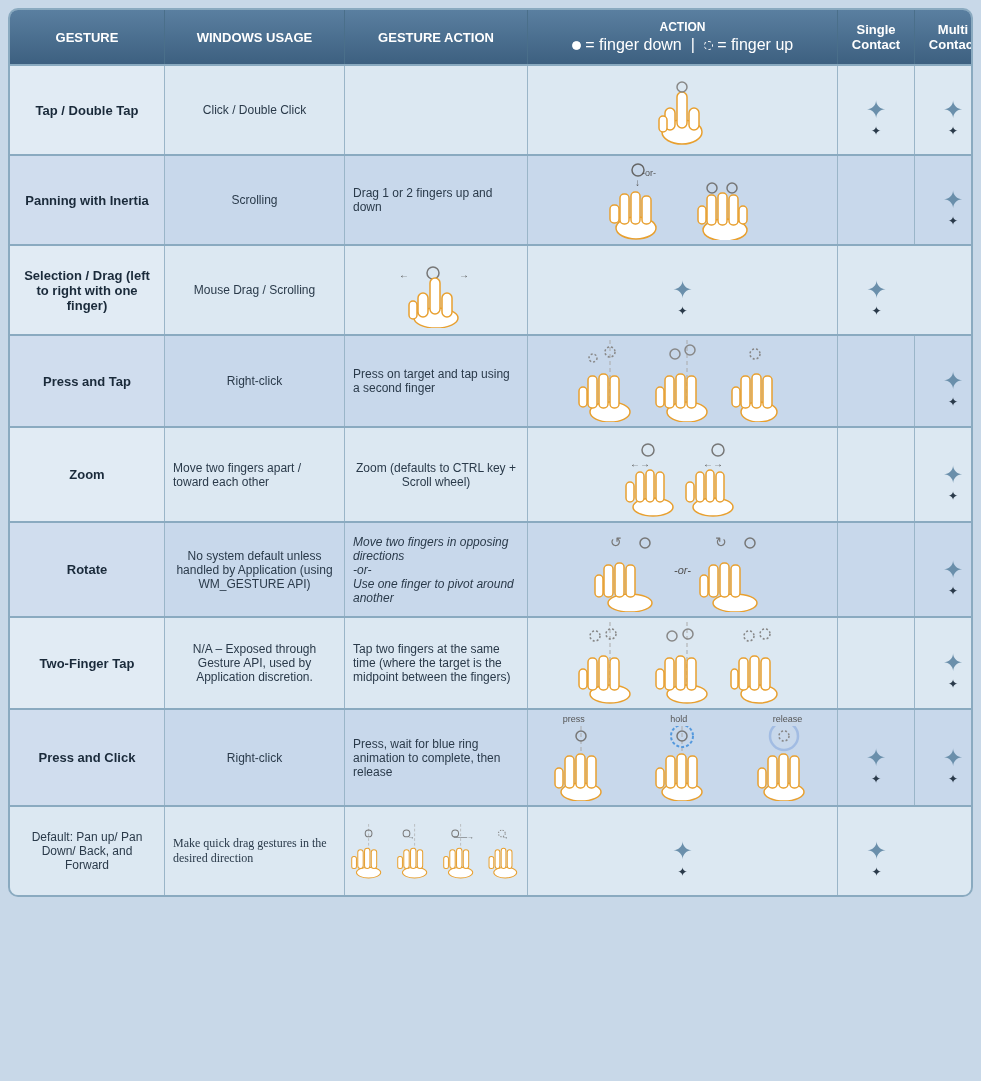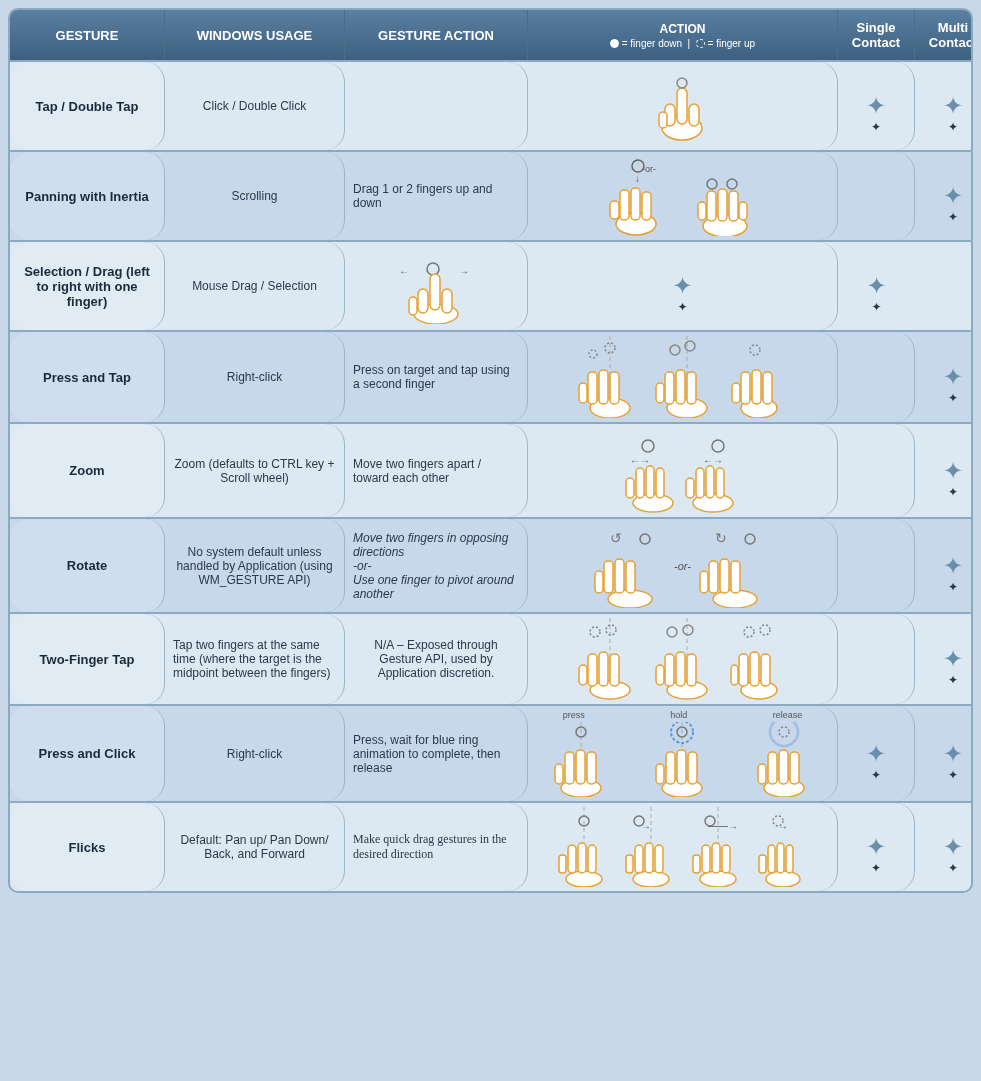--- a/index.html
+++ b/index.html
@@ -43,21 +43,20 @@
     .data-row:nth-child(even) { background: #c8d8eb; }
     .data-cell {
       padding: 10px 8px;
       border-right: 1px solid #9ab5c8;
       display: flex;
       align-items: center;
       justify-content: center;
       text-align: center;
       font-size: 12px;
       color: #2a3a4a;
-      border-radius: 20px;
     }
     .data-cell:last-child { border-right: none; }
     .gesture-cell {
       font-weight: bold;
       font-size: 13px;
       color: #1a2a3a;
       background: rgba(255,255,255,0.15);
     }
     .action-illustration {
       display: flex;
@@ -109,21 +108,21 @@
       <span>GESTURE</span>
     </div>
     <div class="header-cell">
       <span>WINDOWS USAGE</span>
     </div>
     <div class="header-cell">
       <span>GESTURE ACTION</span>
     </div>
     <div class="header-cell">
       <span style="font-size:12px;">ACTION</span>
-      <span style="font-size:10px;font-weight:normal;margin-top:2px;">
+      <span style="font-size:16px;font-weight:normal;margin-top:2px;">
         <span class="finger-down" style="width:9px;height:9px;border:1.5px solid white;display:inline-block;border-radius:50%;vertical-align:middle;"></span>
         = finger down &nbsp;|&nbsp;
         <span class="finger-up" style="width:9px;height:9px;border:1.5px dashed white;display:inline-block;border-radius:50%;vertical-align:middle;"></span>
         = finger up
       </span>
     </div>
     <div class="header-cell">
       <span>Single Contact</span>
     </div>
     <div class="header-cell">
@@ -183,21 +182,21 @@
     </svg>
   </div>
         </div>
     <div class="data-cell"></div>
     <div class="data-cell">
           <span class="star">✦</span>
         </div>
   </div>
       <div class="data-row">
     <div class="data-cell gesture-cell">Selection / Drag (left to right with one finger)</div>
-    <div class="data-cell">Mouse Drag / Selection</div>
+    <div class="data-cell">Mouse Drag / Scrolling</div>
     <div class="data-cell" style="padding:4px 2px;">
           <div class="action-illustration">
     <svg width="90" height="75" viewBox="0 0 90 75">
       <text x="8" y="25" font-size="10" fill="#555">←</text>
       <circle cx="42" cy="20" r="6" fill="none" stroke="#777" stroke-width="1.5"></circle>
       <text x="68" y="25" font-size="10" fill="#555">→</text>
       <ellipse cx="45" cy="65" rx="22" ry="10" fill="#fff" stroke="#e8a030" stroke-width="1.5"></ellipse>
       <rect x="39" y="25" width="10" height="36" rx="5" fill="#fff" stroke="#e8a030" stroke-width="1.5"></rect>
       <rect x="27" y="40" width="10" height="24" rx="5" fill="#fff" stroke="#e8a030" stroke-width="1.5"></rect>
       <rect x="51" y="40" width="10" height="24" rx="5" fill="#fff" stroke="#e8a030" stroke-width="1.5"></rect>
@@ -248,22 +247,22 @@
     </svg>
   </div>
         </div>
     <div class="data-cell"></div>
     <div class="data-cell">
           <span class="star">✦</span>
         </div>
   </div>
       <div class="data-row">
     <div class="data-cell gesture-cell">Zoom</div>
+    <div class="data-cell" style="text-align:left;">Move two fingers apart / toward each other</div>
     <div class="data-cell">Zoom (defaults to CTRL key + Scroll wheel)</div>
-    <div class="data-cell" style="text-align:left;">Move two fingers apart / toward each other</div>
     <div class="data-cell" style="padding:4px 2px;">
           <div class="action-illustration">
     <svg width="130" height="85" viewBox="0 0 130 85">
       <circle cx="30" cy="18" r="6" fill="none" stroke="#777" stroke-width="1.5"></circle>
       <circle cx="100" cy="18" r="6" fill="none" stroke="#777" stroke-width="1.5"></circle>
       <text x="12" y="35" font-size="10" fill="#555">←→</text>
       <text x="85" y="35" font-size="10" fill="#555">←→</text>
       <ellipse cx="35" cy="75" rx="20" ry="9" fill="#fff" stroke="#e8a030" stroke-width="1.5"></ellipse>
       <rect x="18" y="40" width="8" height="30" rx="4" fill="#fff" stroke="#e8a030" stroke-width="1.5"></rect>
       <rect x="28" y="38" width="8" height="32" rx="4" fill="#fff" stroke="#e8a030" stroke-width="1.5"></rect>
@@ -309,22 +308,22 @@
     </svg>
   </div>
         </div>
     <div class="data-cell"></div>
     <div class="data-cell">
           <span class="star">✦</span>
         </div>
   </div>
       <div class="data-row">
     <div class="data-cell gesture-cell">Two-Finger Tap</div>
+    <div class="data-cell">N/A – Exposed through Gesture API, used by Application discretion.</div>
     <div class="data-cell" style="text-align:left;">Tap two fingers at the same time (where the target is the midpoint between the fingers)</div>
-    <div class="data-cell">N/A – Exposed through Gesture API, used by Application discretion.</div>
     <div class="data-cell" style="padding:4px 2px;">
           <div class="action-illustration" style="gap:2px;">
     <svg width="75" height="82" viewBox="0 0 75 82">
       <line x1="37" y1="0" x2="37" y2="82" stroke="#aaa" stroke-width="1" stroke-dasharray="4,3"></line>
       <circle cx="22" cy="14" r="5" fill="none" stroke="#888" stroke-width="1.5" stroke-dasharray="2,2"></circle>
       <circle cx="38" cy="12" r="5" fill="none" stroke="#888" stroke-width="1.5" stroke-dasharray="2,2"></circle>
       <ellipse cx="37" cy="72" rx="20" ry="9" fill="#fff" stroke="#e8a030" stroke-width="1.5"></ellipse>
       <rect x="15" y="36" width="9" height="32" rx="4" fill="#fff" stroke="#e8a030" stroke-width="1.5"></rect>
       <rect x="26" y="34" width="9" height="34" rx="4" fill="#fff" stroke="#e8a030" stroke-width="1.5"></rect>
       <rect x="37" y="36" width="9" height="32" rx="4" fill="#fff" stroke="#e8a030" stroke-width="1.5"></rect>
@@ -400,21 +399,20 @@
   </div>
         </div>
     <div class="data-cell">
           <span class="star">✦</span>
         </div>
     <div class="data-cell">
           <span class="star">✦</span>
         </div>
   </div>
       <div class="data-row">
-    <div class="data-cell gesture-cell">Flicks</div>
     <div class="data-cell">Default: Pan up/ Pan Down/ Back, and Forward</div>
     <div class="data-cell" style="text-align:left;font-family:Liberation Serif, serif;">Make quick drag gestures in the desired direction</div>
     <div class="data-cell" style="padding:4px 2px;">
           <div class="action-illustration" style="gap:2px;">
     <svg width="65" height="80" viewBox="0 0 65 80">
       <line x1="32" y1="0" x2="32" y2="80" stroke="#aaa" stroke-width="1" stroke-dasharray="4,3"></line>
       <circle cx="32" cy="14" r="5" fill="none" stroke="#777" stroke-width="1.5"></circle>
       <ellipse cx="32" cy="72" rx="18" ry="8" fill="#fff" stroke="#e8a030" stroke-width="1.5"></ellipse>
       <rect x="16" y="38" width="8" height="28" rx="4" fill="#fff" stroke="#e8a030" stroke-width="1.5"></rect>
       <rect x="26" y="36" width="8" height="30" rx="4" fill="#fff" stroke="#e8a030" stroke-width="1.5"></rect>

